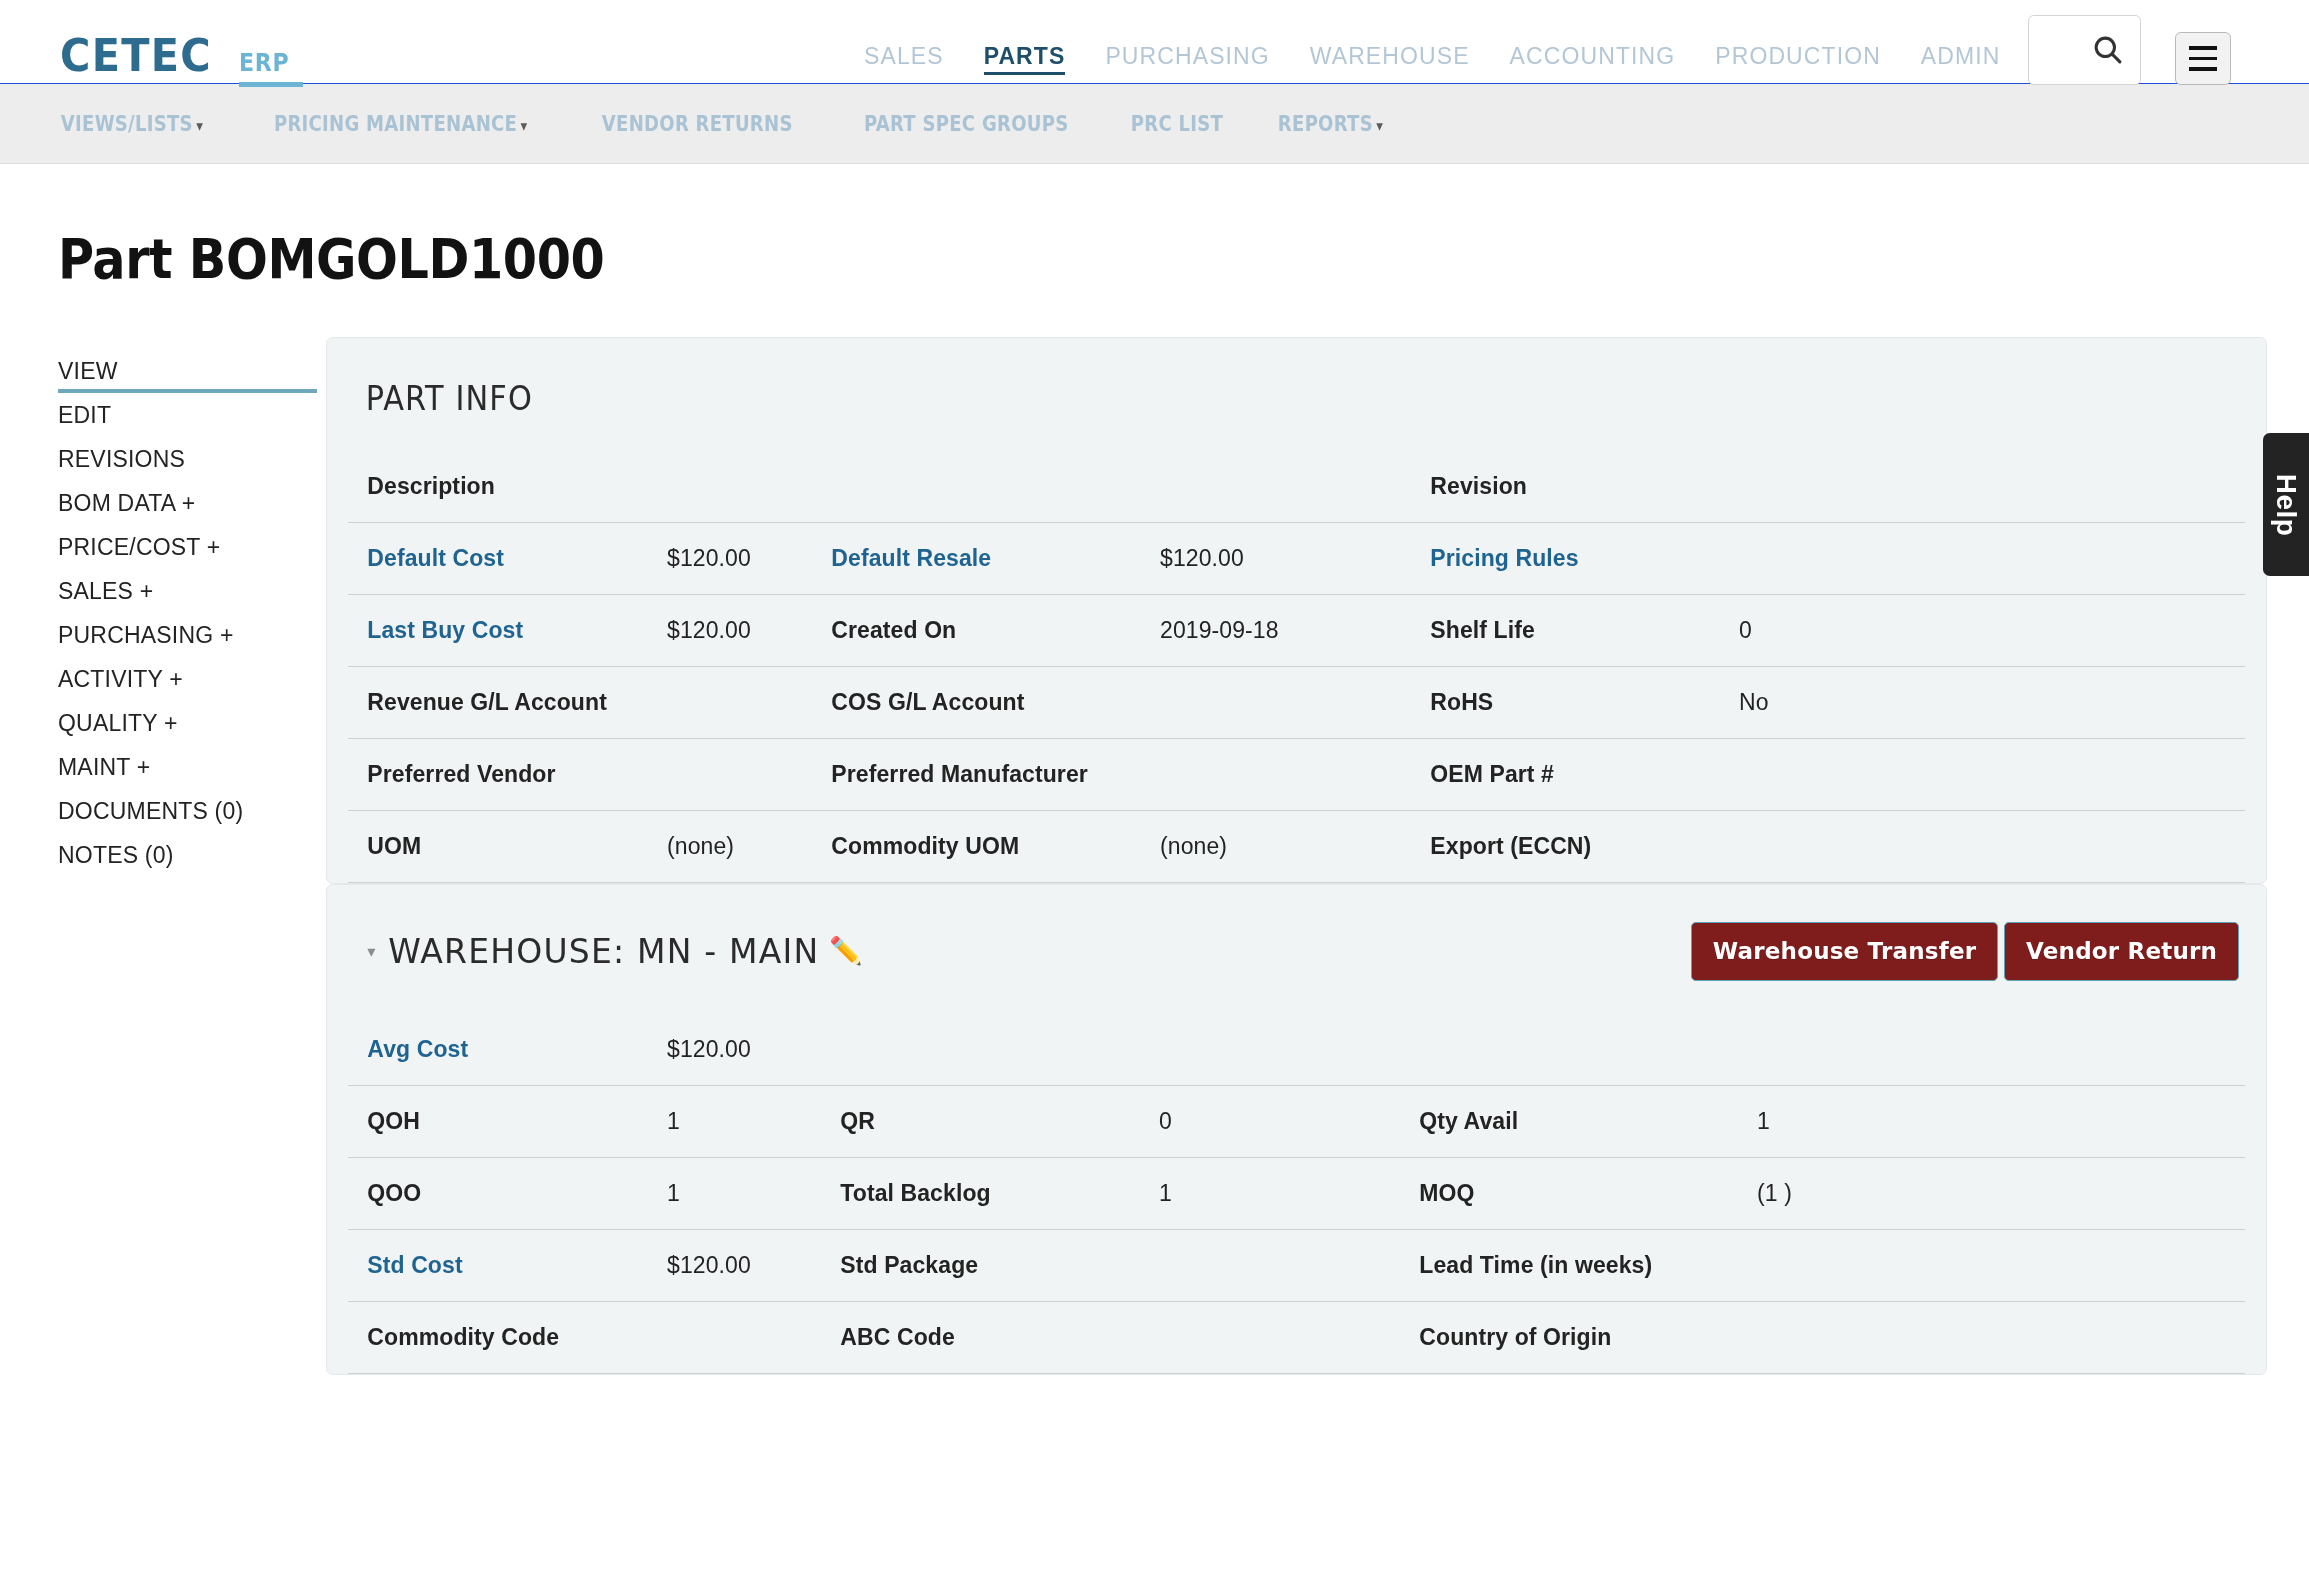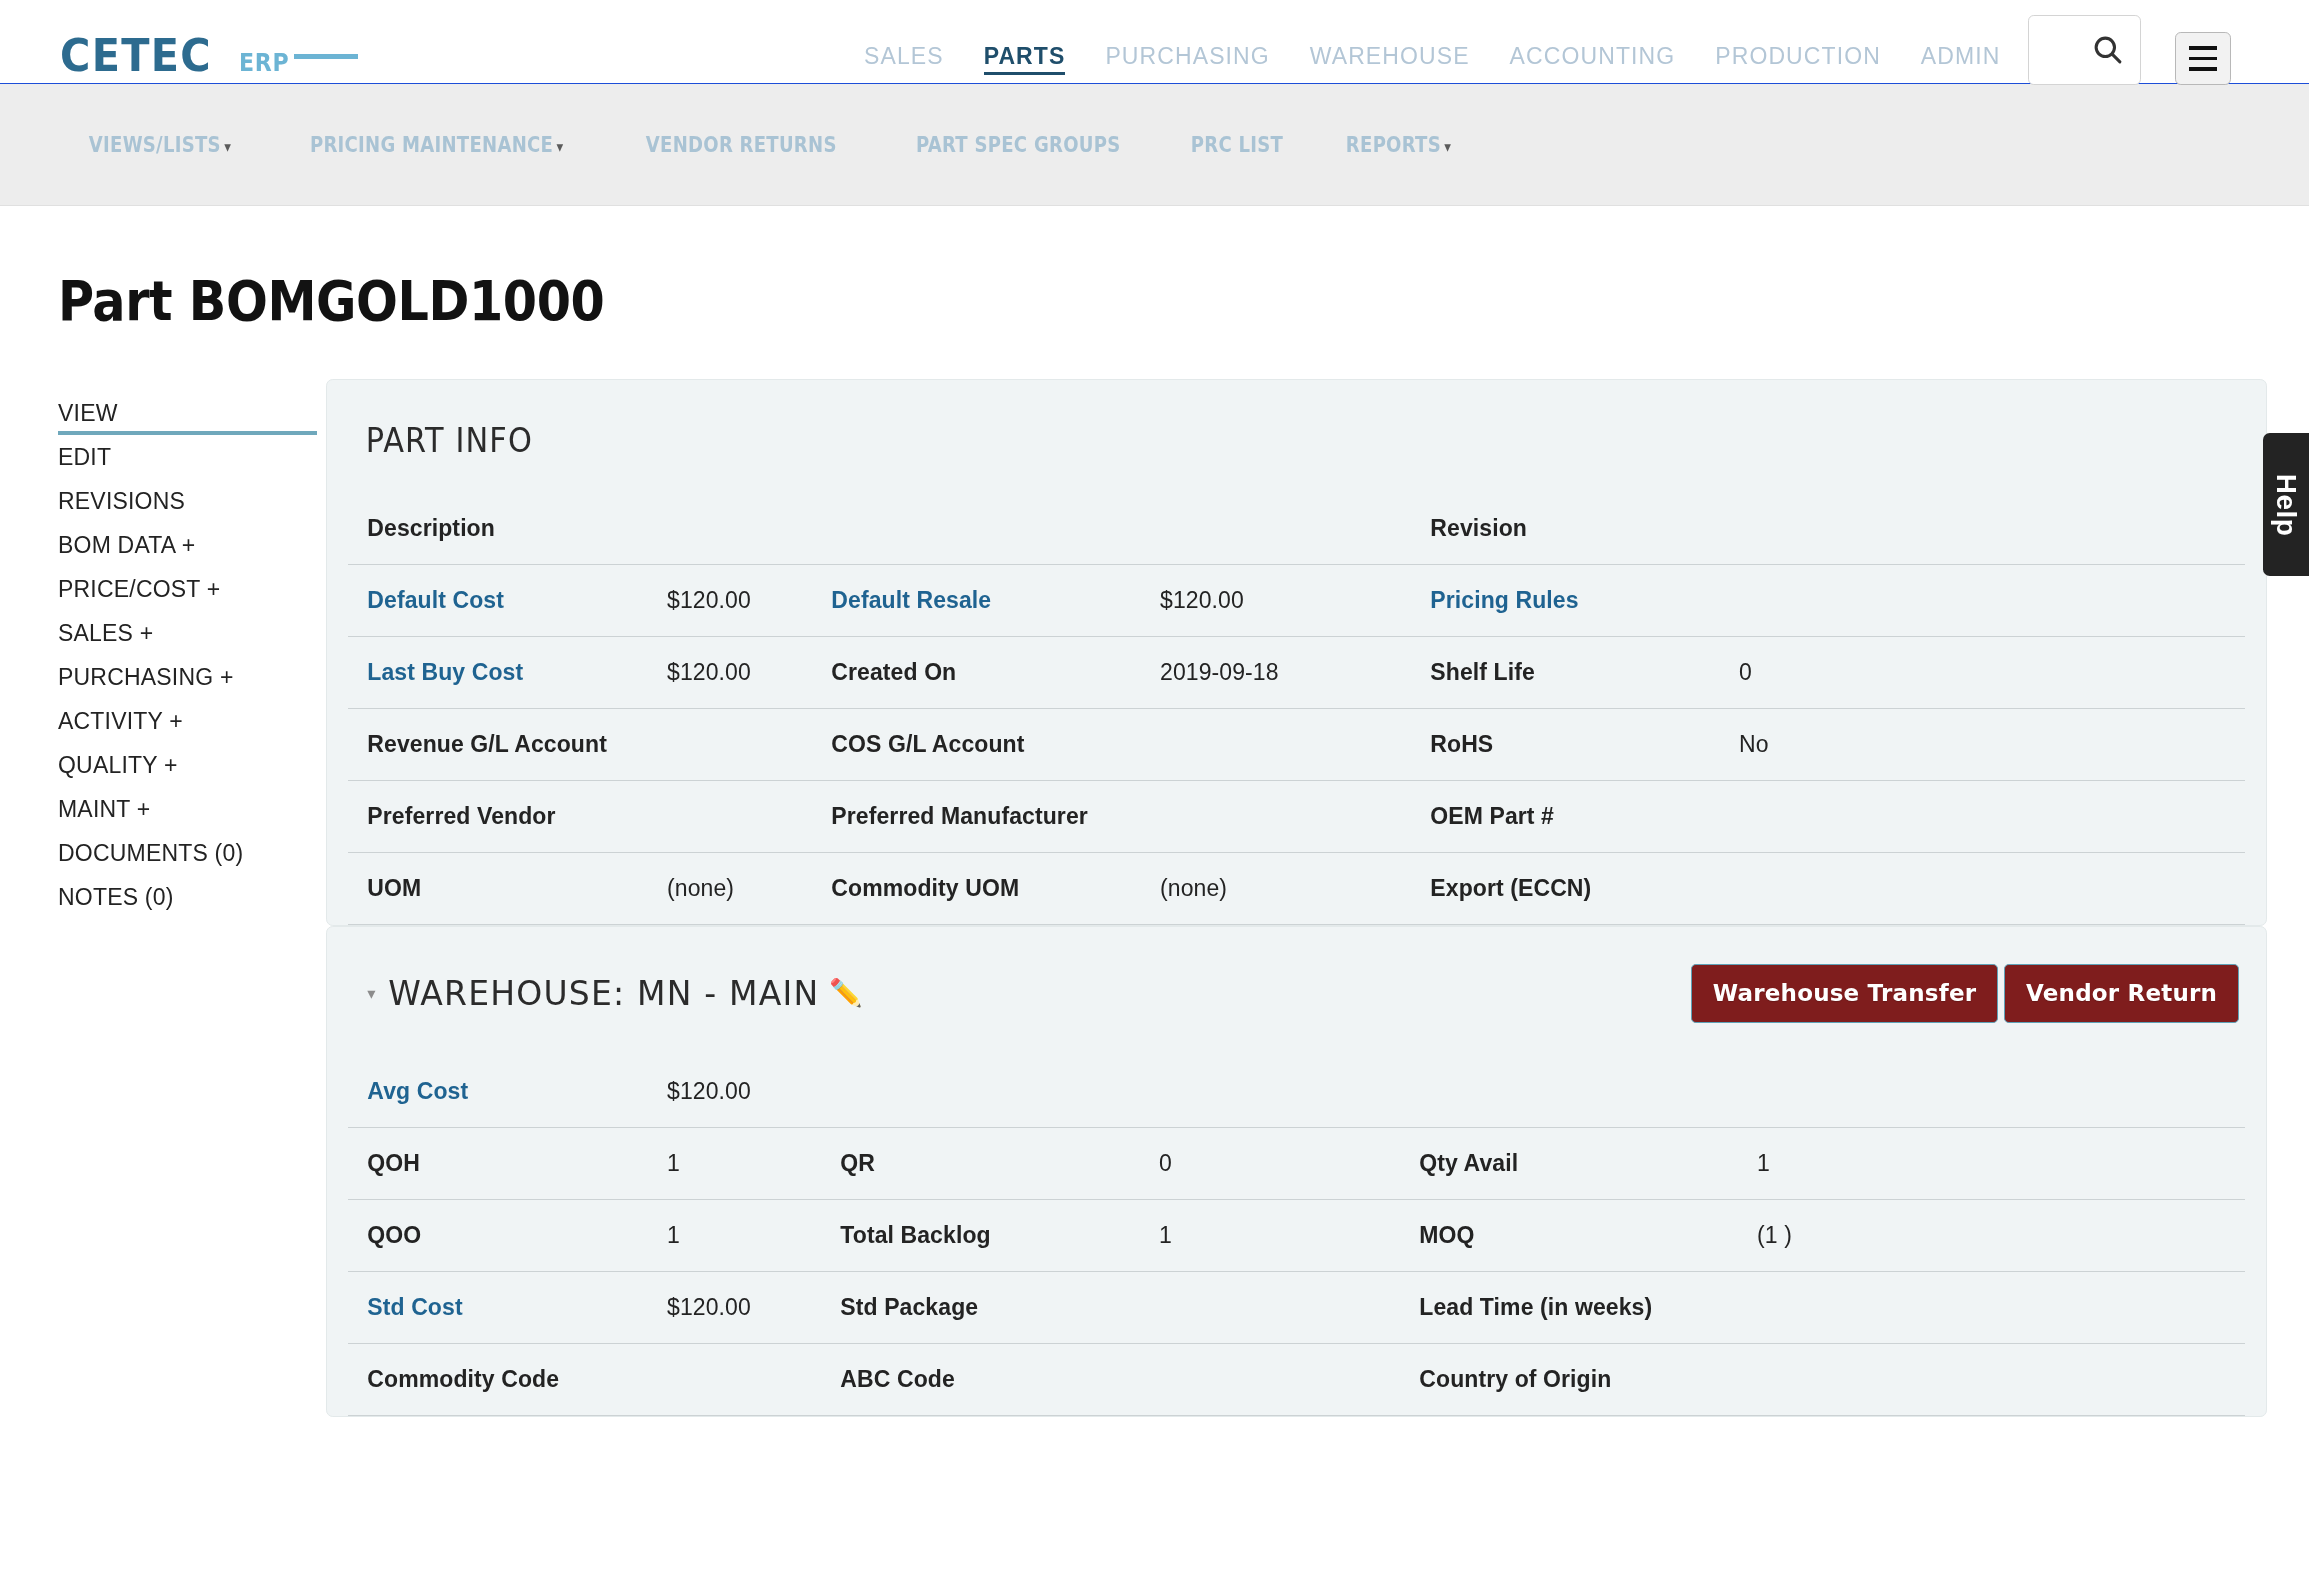--- a/index.html
+++ b/index.html
@@ -32,21 +32,21 @@
   }
   .logo-cetec {
     font-family: "DejaVu Sans", sans-serif;
     font-size: 45px;
     font-weight: 700;
     letter-spacing: 1.4px;
     color: #2d6b8f;
     transform: scaleX(0.92);
     transform-origin: left center;
   }
-  .logo-erp-wrap { display: flex; flex-direction: row; align-items: stretch; }
+  .logo-erp-wrap { display: flex; flex-direction: column; align-items: stretch; }
   .logo-erp {
     font-family: "DejaVu Sans", sans-serif;
     font-size: 24px;
     font-weight: 700;
     letter-spacing: 0.8px;
     color: #6cb4d4;
     transform: scaleX(0.92);
     transform-origin: left center;
   }
   .logo-erp-underline {
@@ -125,27 +125,27 @@
   }
   .hamburger span {
     display: block;
     width: 28px;
     height: 3.9px;
     background: #111;
   }
 
   
   .subnav {
-    height: 122px;
+    height: 80px;
     background: #ededed;
     border-bottom: 1px solid #e0e0e0;
     display: flex;
     align-items: center;
-    padding-left: 58px;
-    gap: 8px;
+    padding-left: 30px;
+    gap: 0;
   }
   .subnav-item {
     font-family: "DejaVu Sans", sans-serif;
     font-size: 21px;
     font-weight: 700;
     letter-spacing: 0.3px;
     color: #a9c3d4;
     padding: 0 19.3px;
     cursor: pointer;
     white-space: nowrap;

